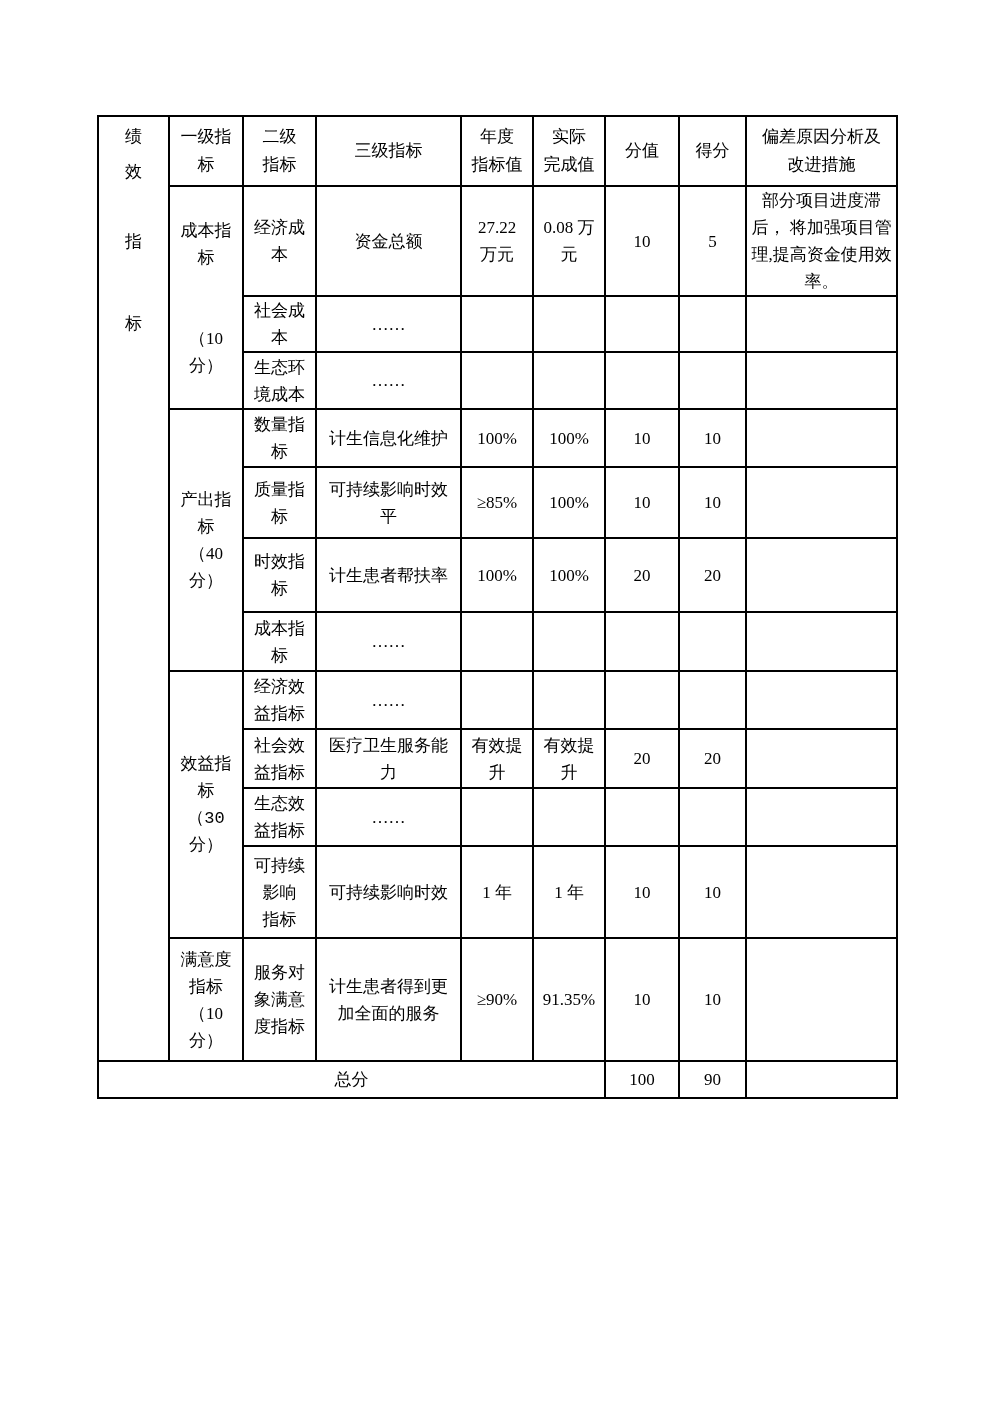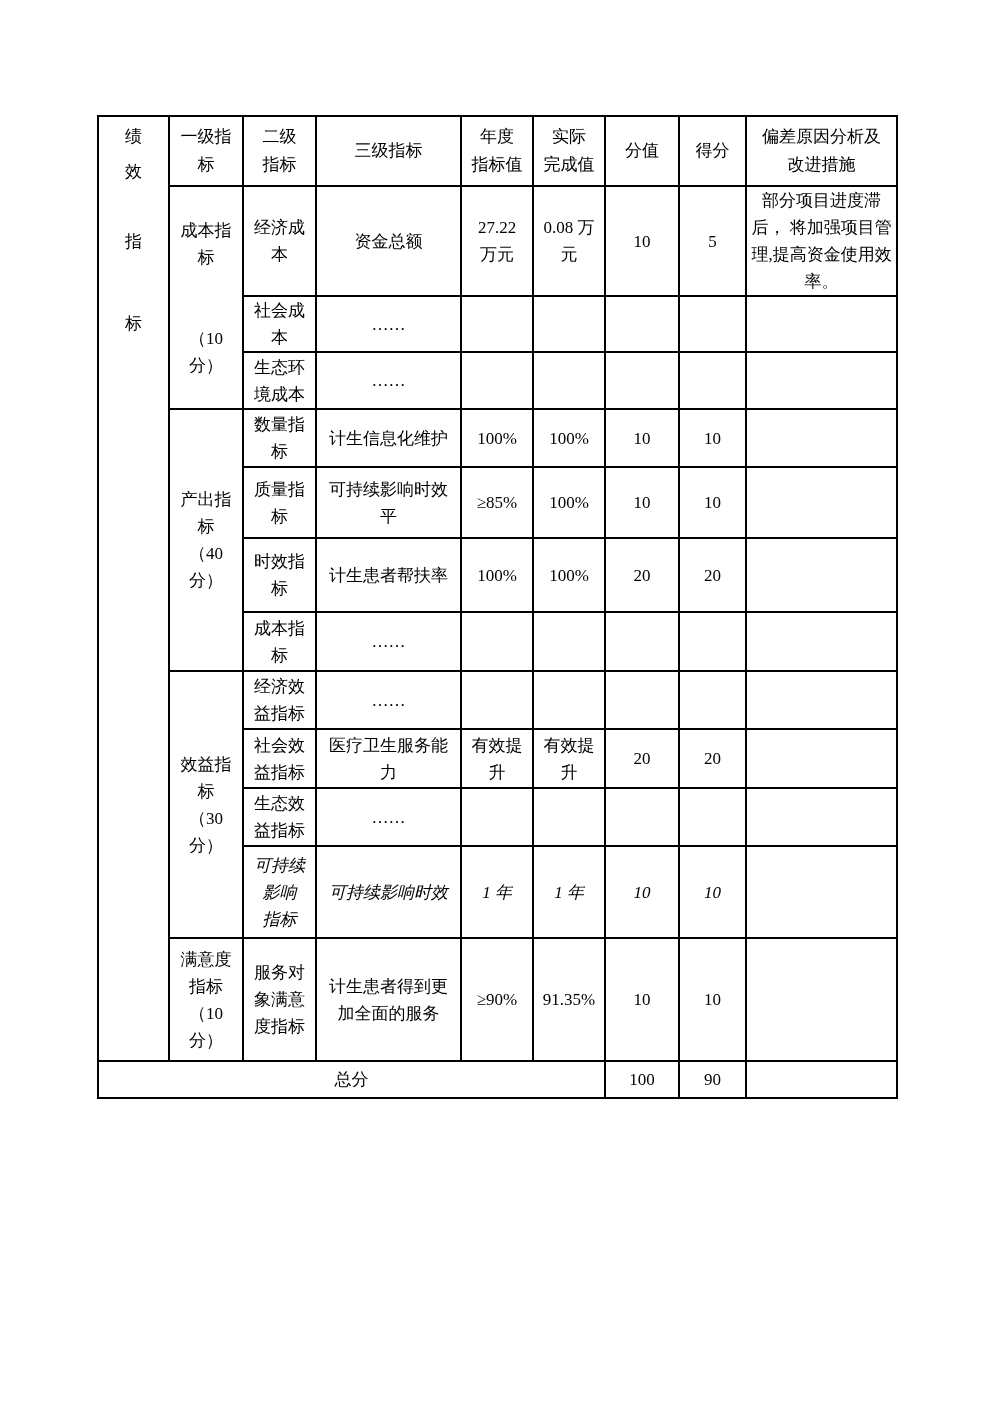--- a/index.html
+++ b/index.html
@@ -40,39 +40,39 @@
     left: 0;
     width: 100%;
     text-align: center;
     font-size: 17px;
     line-height: 18px;
   }
   
   td.lvl1 { vertical-align: top; }
   td.pt-a { padding-top: 20px; }
   td.pt-b { padding-top: 12px; border-radius: 22px; }
-  td.pt-c { padding-top: 8px; }
+  td.pt-c { padding-top: 8px; font-family: Liberation Mono, monospace; }
   td.pt-d { padding-top: 6px; }
   
   td.l3 { text-align: left; padding: 0 6px 0 9px; }
   
   td.dev { line-height: 26px; padding: 2px 8px; }
   
   tr.rh0  { height: 70px; }
   tr.rh1  { height: 110px; }
   tr.rh2  { height: 50px; }
   tr.rh3  { height: 57px; }
   tr.rh4  { height: 58px; }
   tr.rh5  { height: 71px; }
   tr.rh6  { height: 74px; }
   tr.rh7  { height: 59px; }
   tr.rh8  { height: 58px; }
   tr.rh9  { height: 59px; margin-top: 44px; }
   tr.rh10 { height: 58px; padding-left: 30px; }
-  tr.rh11 { height: 92px; font-style: italic; }
+  tr.rh11 { height: 92px; }
   tr.rh12 { height: 123px; }
   tr.rh13 { height: 37px; }
 </style>
 </head>
 <body>
 
 <div class="page">
   <table class="perf">
     <colgroup>
       <col style="width:71px">

